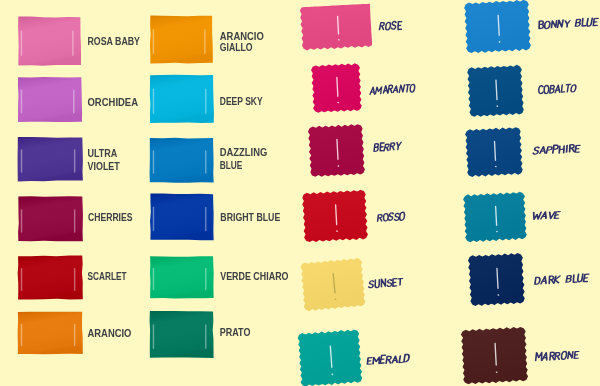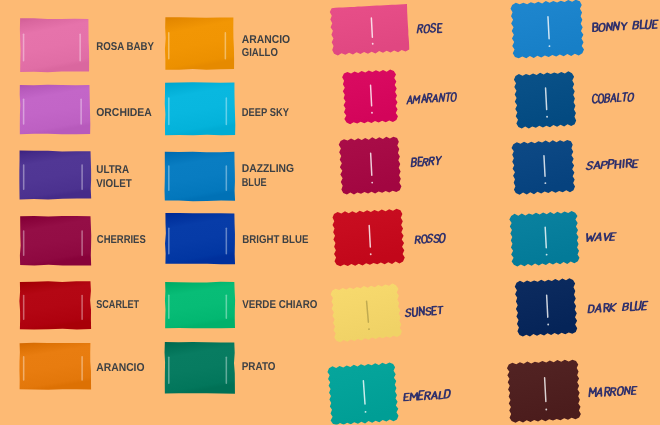--- a/index.html
+++ b/index.html
@@ -1,20 +1,20 @@
 <!DOCTYPE html>
 <html><head>
 <meta charset="utf-8">
 <title>Fabric colour swatch chart</title>
 <style>
 html,body{margin:0;padding:0;}
 body{width:600px;height:386px;overflow:hidden;background:#fdfefe;
  font-family:"Liberation Sans",sans-serif;position:relative;}
 #board{position:absolute;left:0;top:0;width:600px;height:386px;
- background:#fdba74;overflow:hidden;}
+ background:#fef9c3;overflow:hidden;}
 #board svg{position:absolute;left:0;top:0;width:600px;height:386px;
  will-change:transform;}
 text.lbl{font-family:"Liberation Sans",sans-serif;font-size:10.4px;
  font-weight:600;letter-spacing:0;}
 .col{position:absolute;left:0;top:0;width:600px;height:386px;pointer-events:none;}
 </style>
 </head>
 <body>
 
 <div id="board">

